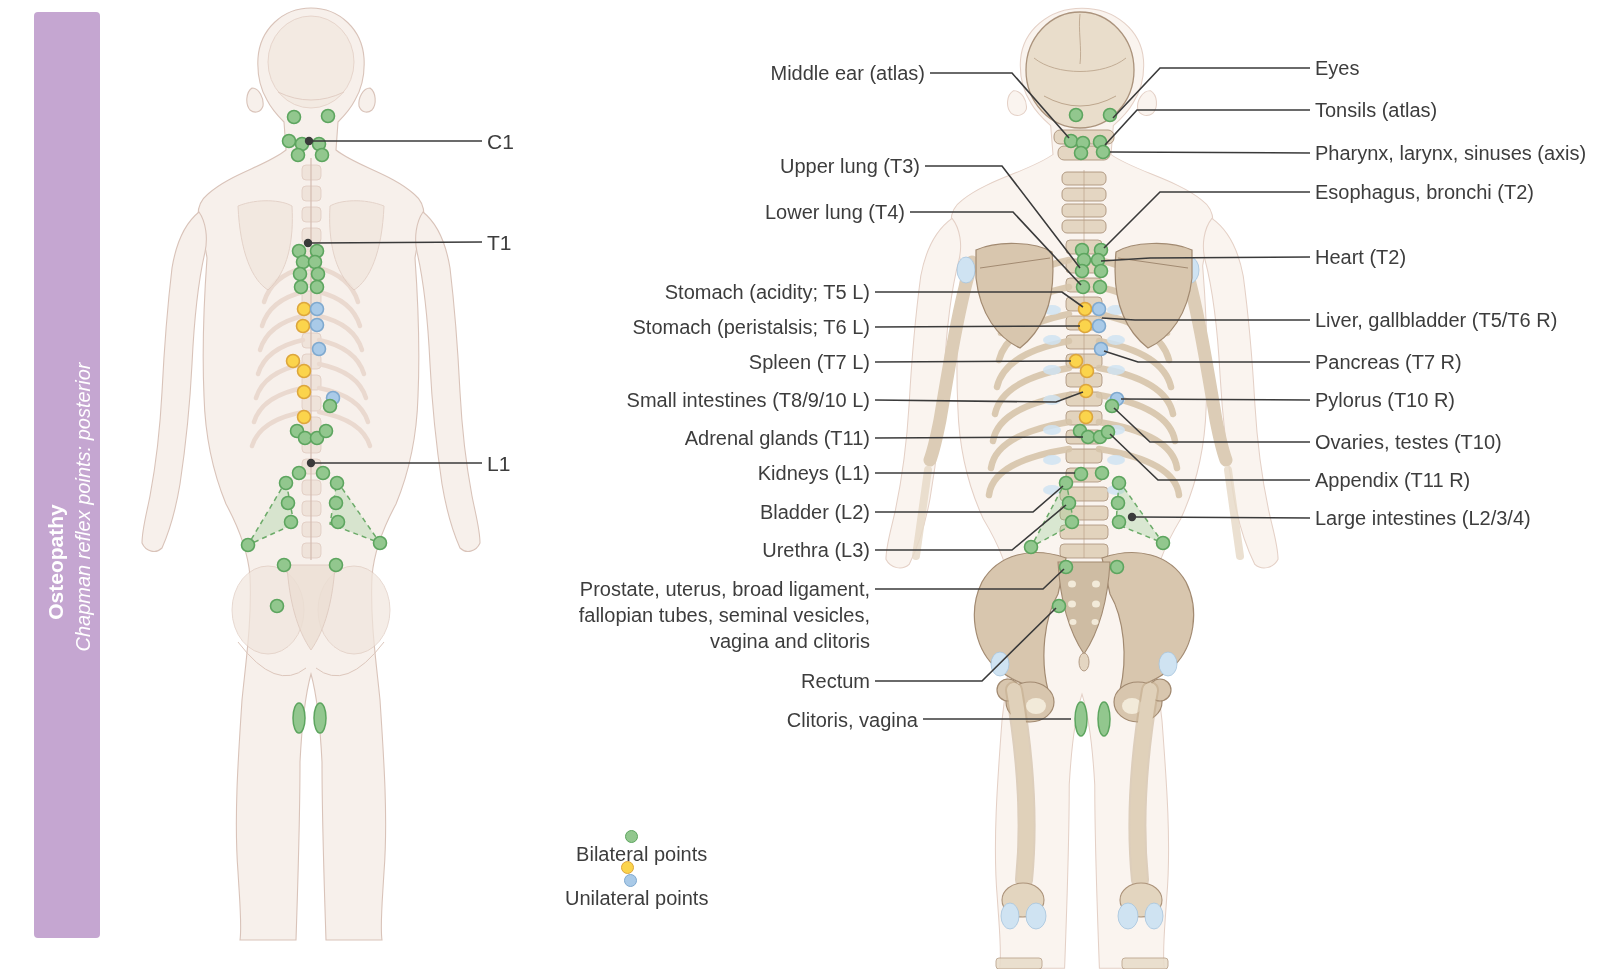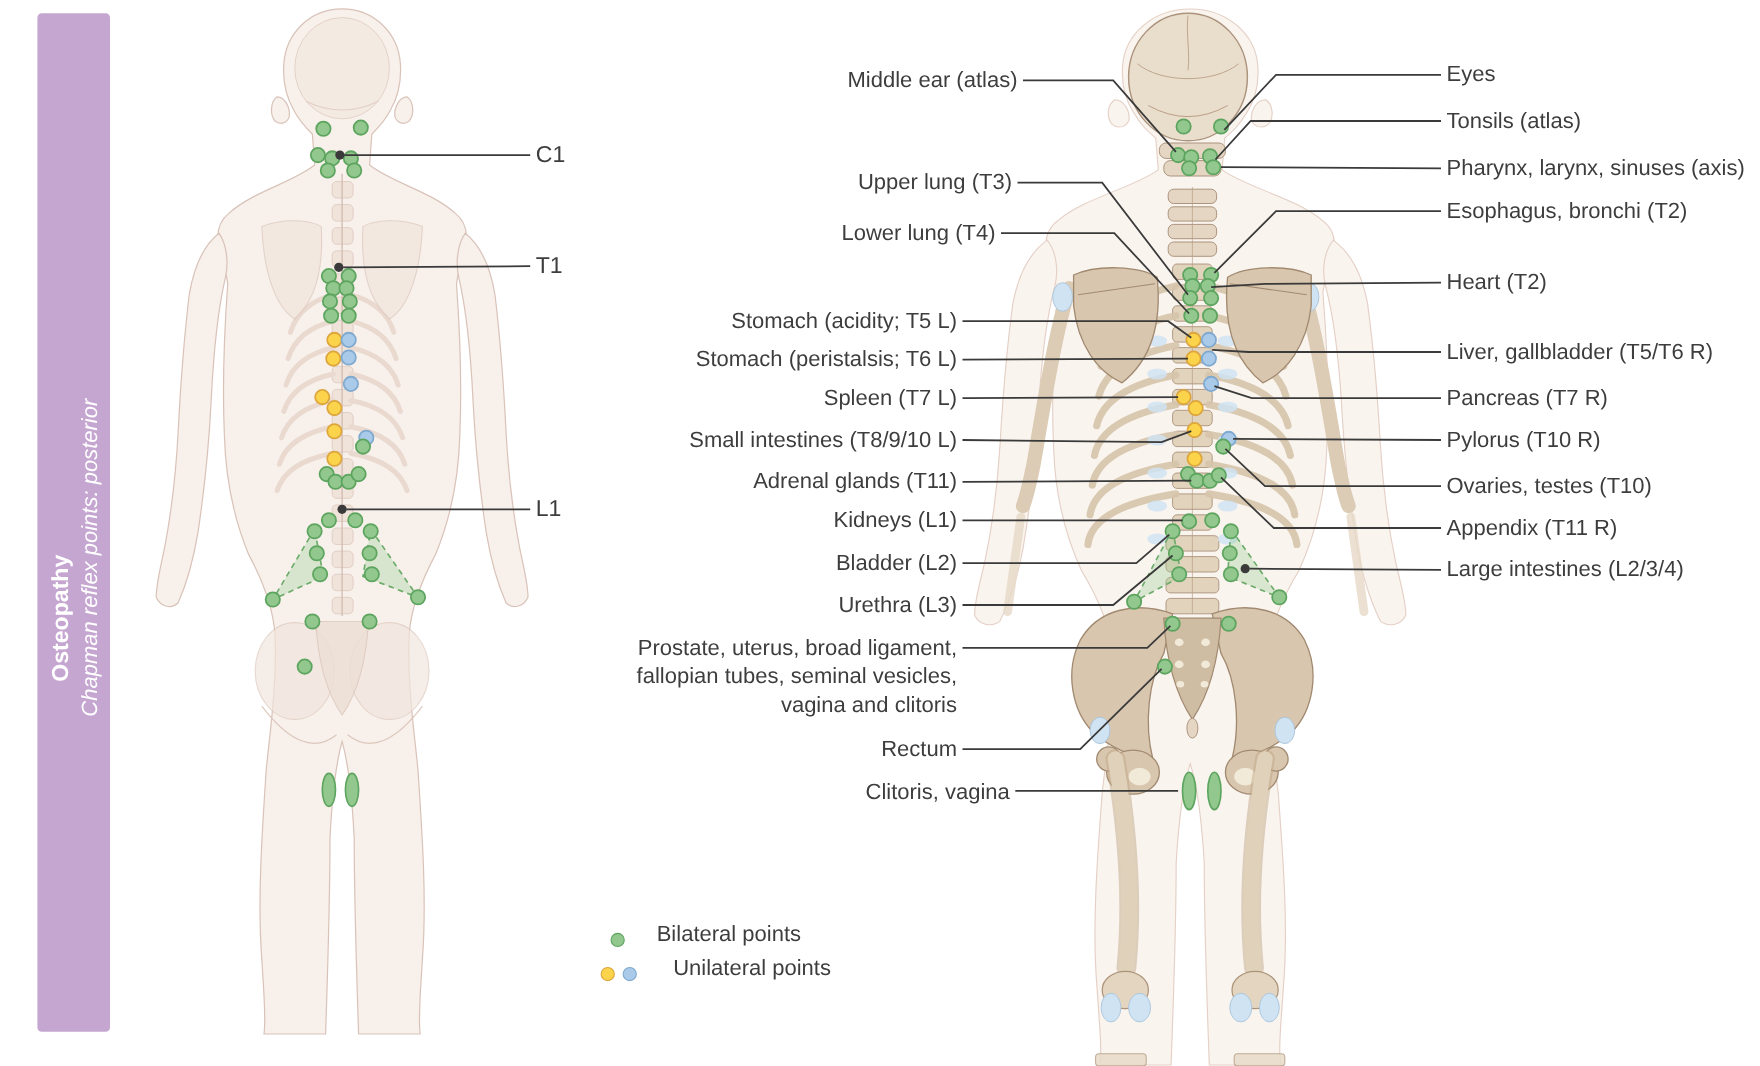--- a/index.html
+++ b/index.html
@@ -14,21 +14,21 @@
   .boneLight{fill:#e4d6c2;stroke:#ab937c;stroke-width:0.9;}
   .boneFaint{fill:#f1e6dd;stroke:#ddc8bd;stroke-width:1;}
   .cart{fill:#cfe3f2;stroke:#a6c4dd;stroke-width:0.8;}
   
   .sidebar{position:absolute;left:34px;top:12px;width:66px;height:926px;border-radius:4px;}
   .sidebar span{position:absolute;white-space:nowrap;color:#ffffff;}
   .sb-title{font-weight:bold;font-size:21px;transform:translate(-50%,-50%) rotate(-90deg);}
   .sb-sub{font-style:italic;font-size:20px;transform:translate(-50%,-50%) rotate(-90deg);}
   
   .legend{position:absolute;left:546px;top:830px;color:#3d3d3d;font-size:20px;}
-  .legend-row{display:flex;align-items:flex-end;height:31px;}
+  .legend-row{display:flex;align-items:center;height:31px;flex-direction:column;}
   .ldot{width:13px;height:13px;border-radius:50%;box-sizing:border-box;flex:0 0 13px;}
 </style>
 </head>
 <body>
 
 <div class="stage">
 
   <svg id="scene" width="1600" height="969" viewBox="0 0 1600 969">
     <defs>
       <path id="body-sil" d="M 311,8
@@ -412,16 +412,16 @@
   </div>
 
   <div class="legend">
     <div class="legend-row">
       <span class="ldot" id="ldot-g" style="margin-left: 9px; background: rgb(146, 199, 142); border: 1.5px solid rgb(93, 165, 95);"></span>
       <span style="margin-left:29px;">Bilateral points</span>
     </div>
     <div class="legend-row">
       <span class="ldot" id="ldot-y" style="background: rgb(251, 212, 76); border: 1.5px solid rgb(221, 166, 60);"></span>
       <span class="ldot" id="ldot-b" style="margin-left: 7px; background: rgb(169, 202, 232); border: 1.5px solid rgb(127, 169, 207);"></span>
-      <span style="margin-left:33px;">Unilateral points</span>
+      <span style="margin-left:19px;">Unilateral points</span>
     </div>
   </div>
 </div>
 
 </body></html>

